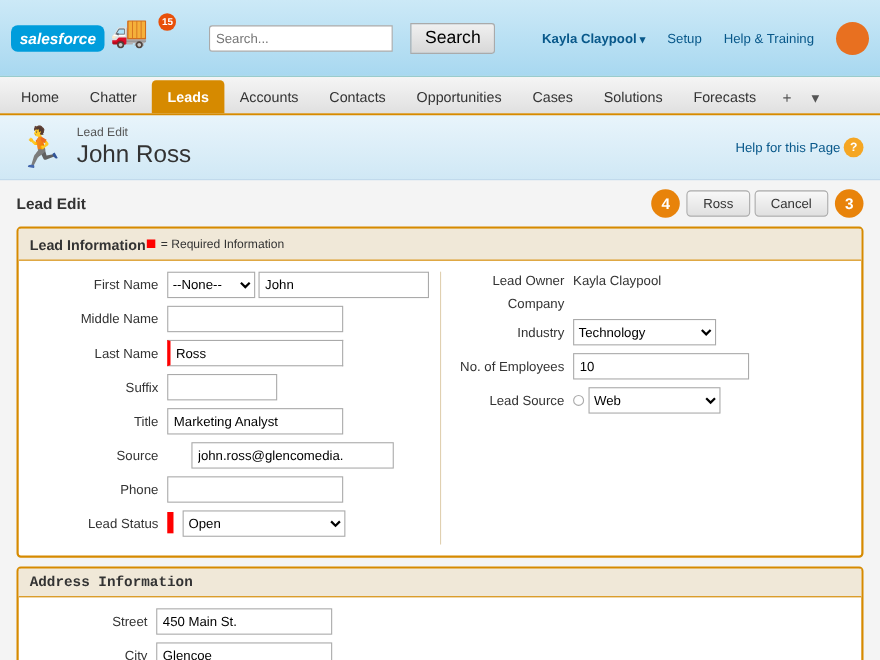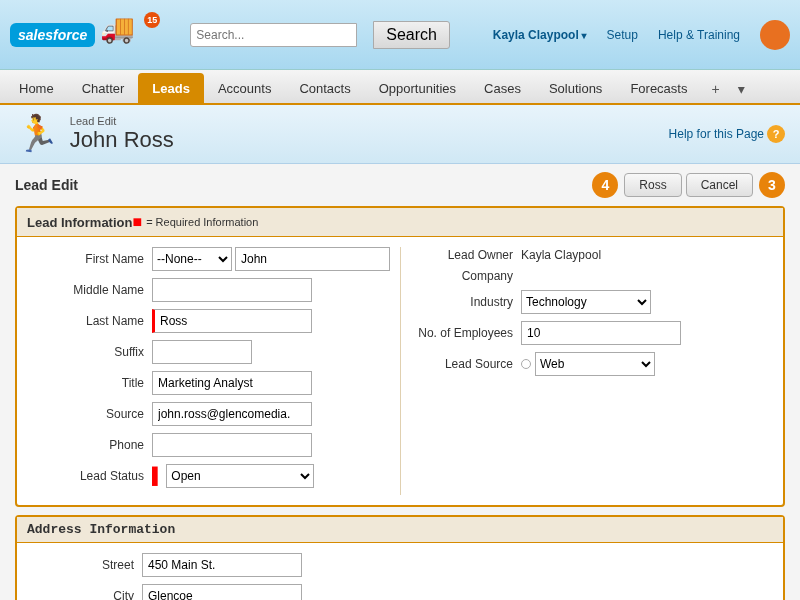--- a/index.html
+++ b/index.html
@@ -193,21 +193,21 @@
           <div class="form-row">
             <span class="form-label">Title</span>
             <div class="form-control">
               <input type="text" value="Marketing Analyst" style="width: 160px;">
             </div>
           </div>
 
           <div class="form-row">
             <span class="form-label">Source</span>
             <div class="form-control">
-              <input type="text" value="john.ross@glencomedia." style="width: 160px;">
+              <input type="text" value="john.ross@glencomedia." style="width: 184px; margin-left: 22px;">
             </div>
           </div>
 
           <div class="form-row">
             <span class="form-label">Phone</span>
             <div class="form-control">
               <input type="text" style="width: 160px;">
             </div>
           </div>
 

